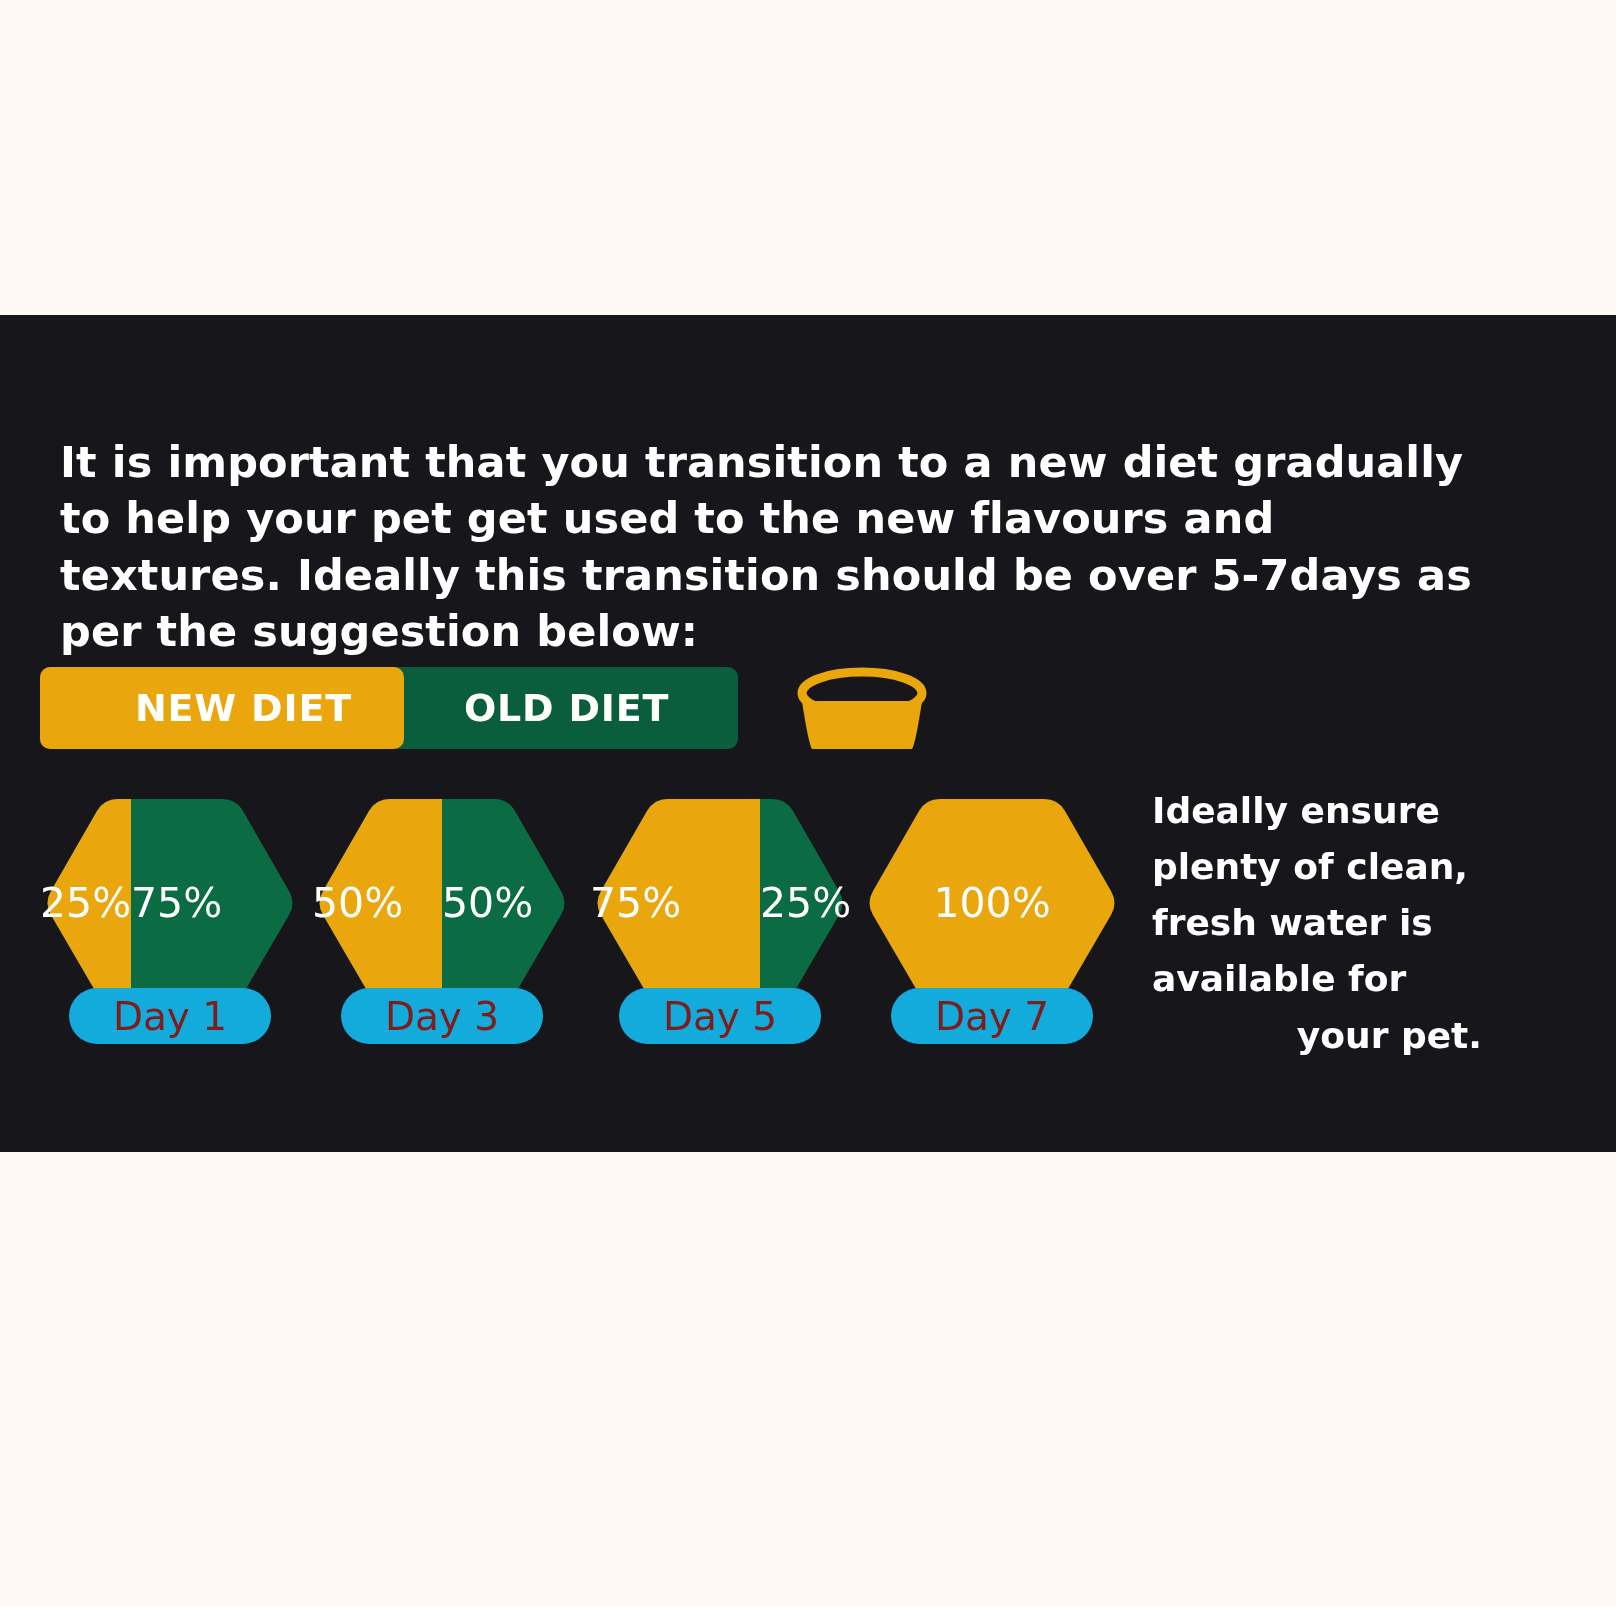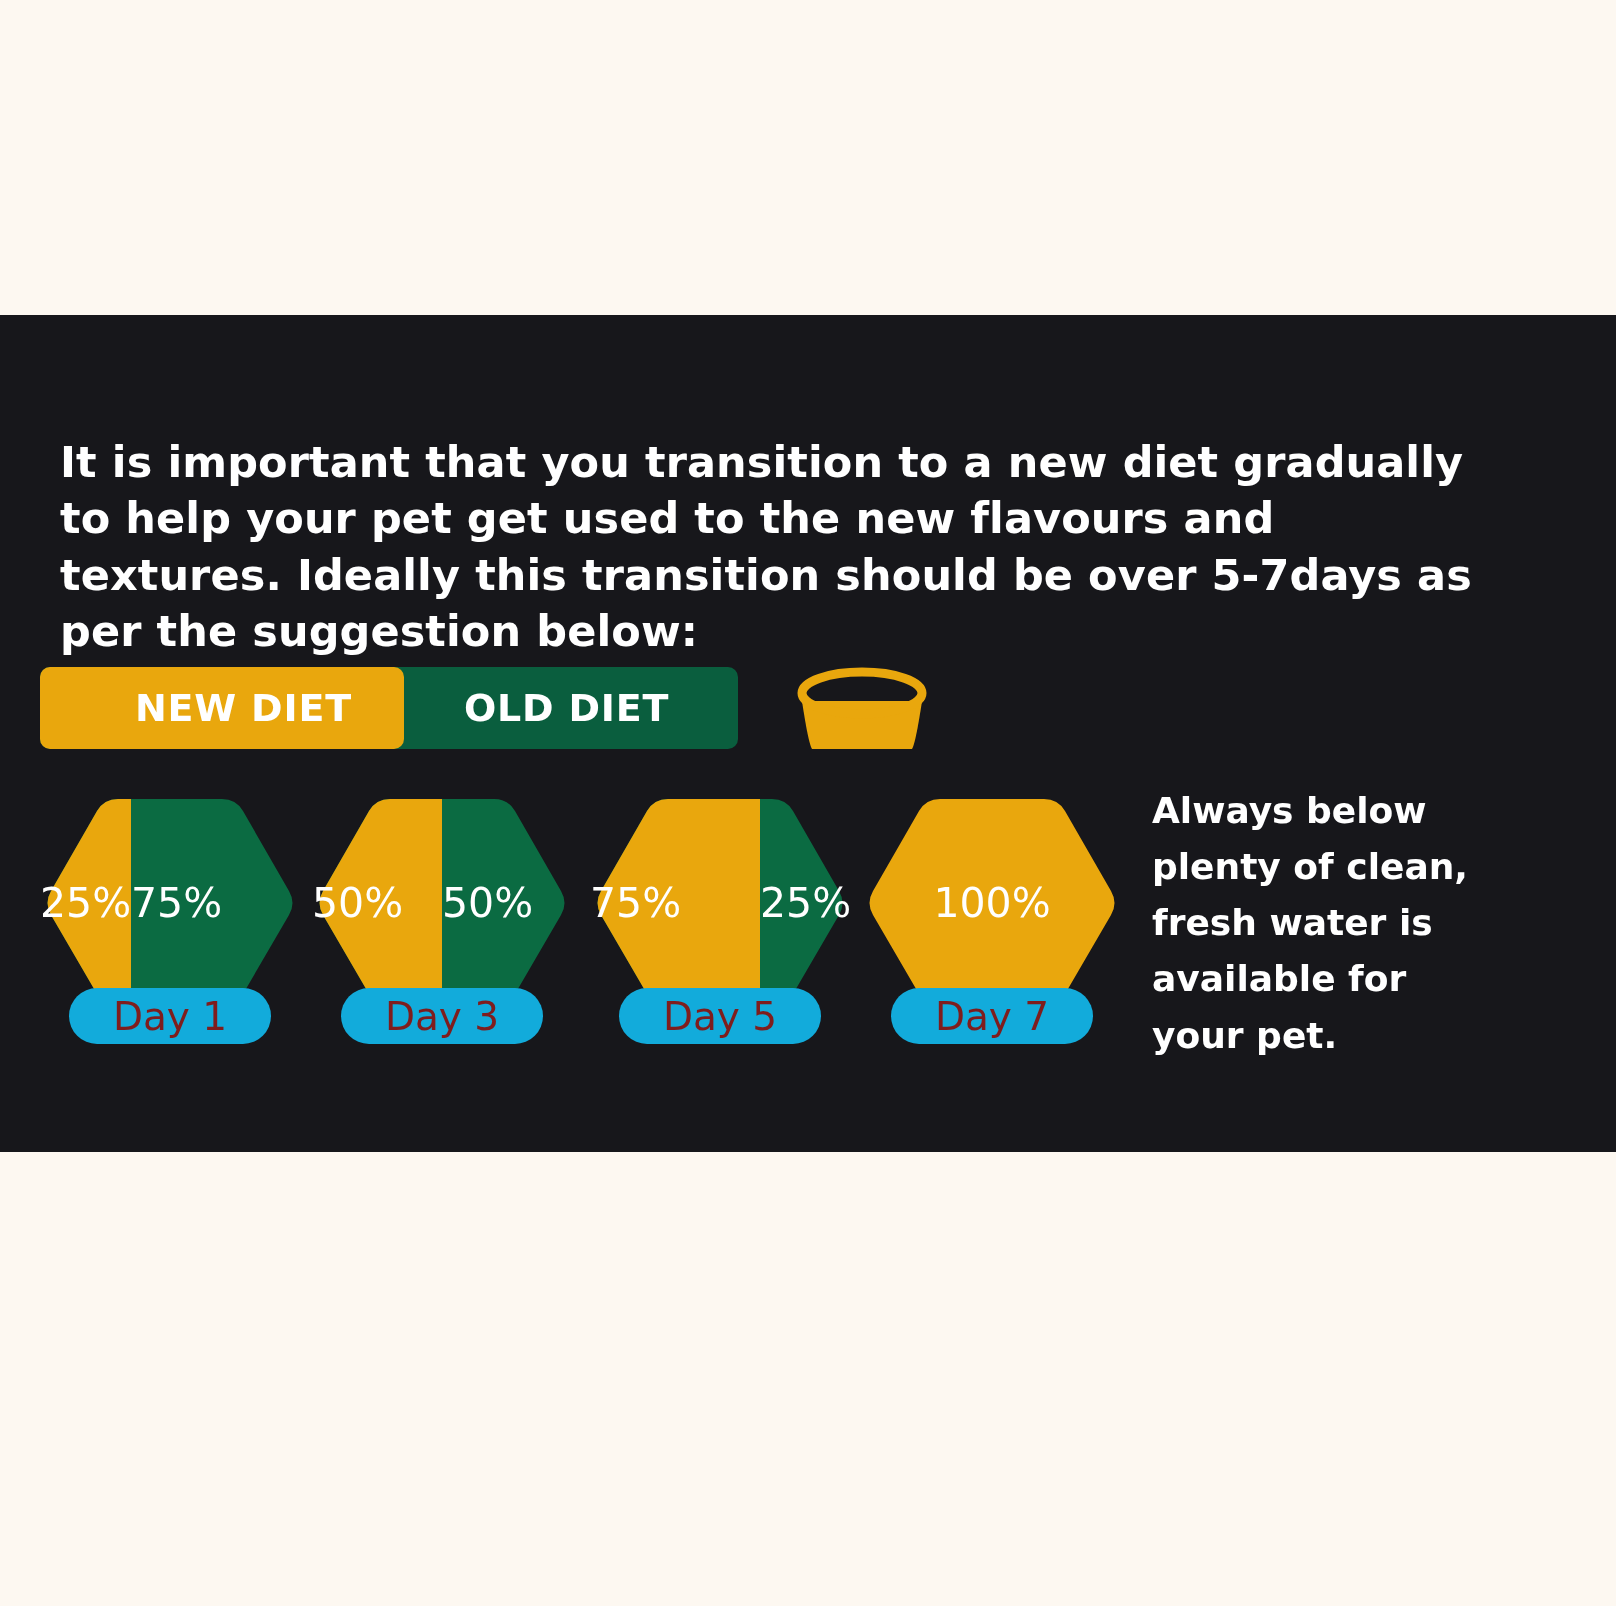--- a/index.html
+++ b/index.html
@@ -161,21 +161,21 @@
     left: 1152px;
     top: 468px;
     width: 330px;
     color: #ffffff;
     font-size: 36px;
     font-weight: 700;
     line-height: 1.56;
     font-family: "DejaVu Sans", sans-serif;
   }
   .note-line { display: block; white-space: nowrap; }
-  .note-line.centerish { text-align: left; }
+  .note-line.centerish { text-align: right; }
 </style>
 </head>
 <body>
 
 <div id="stage">
 
   <div class="panel">
 
     <p class="intro">It is important that you transition to a new diet gradually to help your pet get used to the new flavours and textures. Ideally this transition should be over 5-7days as per the suggestion below:</p>
 
@@ -283,21 +283,21 @@
           <span class="pct pct-new">100%</span>
         </div>
         <div class="day-pill">
           <span class="day-label">Day 7</span>
         </div>
       </div>
 
     </div>
 
     <div class="note">
-      <span class="note-line">Always below</span>
+      <span class="note-line">Ideally ensure</span>
       <span class="note-line">plenty of clean,</span>
       <span class="note-line">fresh water is</span>
       <span class="note-line">available for</span>
       <span class="note-line centerish">your pet.</span>
     </div>
 
   </div>
 </div>
 
 </body></html>

